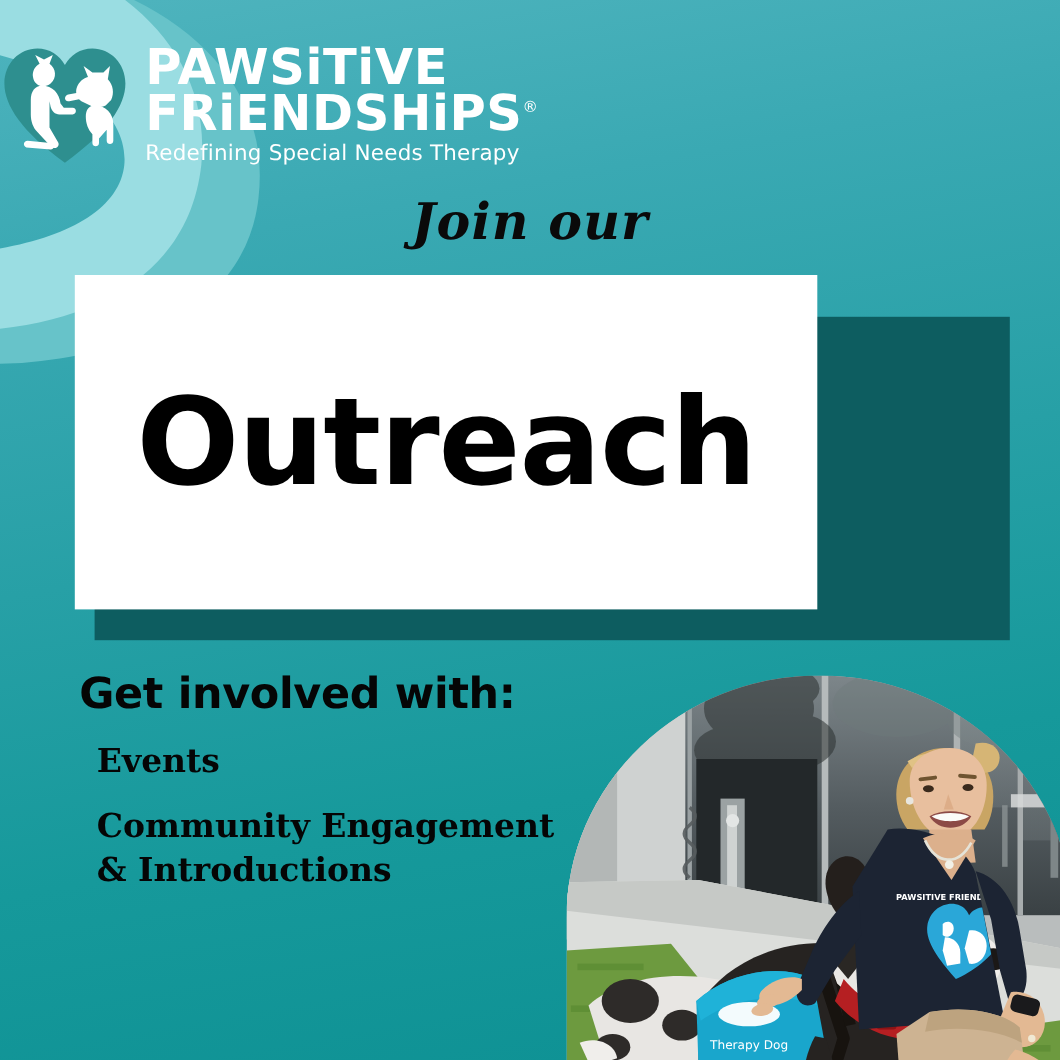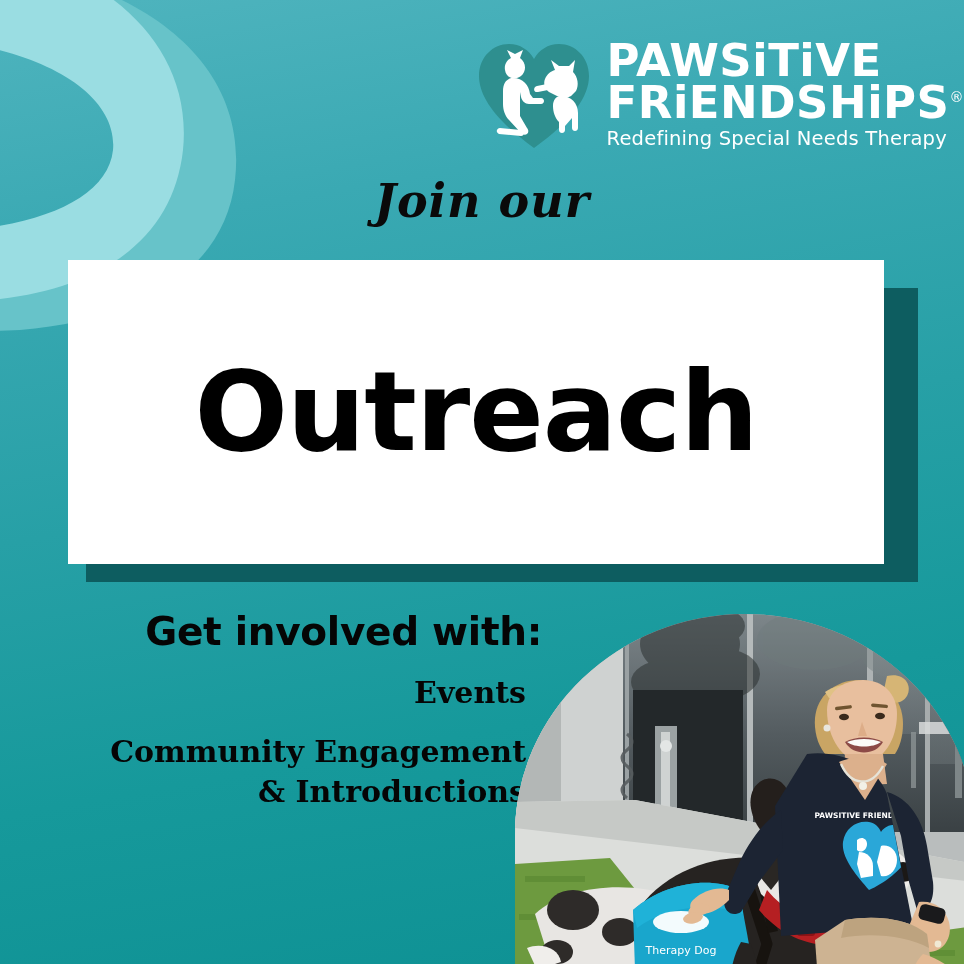--- a/index.html
+++ b/index.html
@@ -23,21 +23,21 @@
     top: 0; left: 0;
     width: 420px; height: 420px;
     pointer-events: none;
   }
 
   
   .logo {
     position: absolute;
     top: 36px; left: 0; right: 0;
     display: flex;
-    justify-content: flex-end;
+    justify-content: flex-start;
     align-items: center;
     gap: 14px;
   }
   .logo-mark { width: 118px; height: 118px; flex: none; }
   .logo-type { display: flex; flex-direction: column; align-items: flex-start; }
   .logo-word1, .logo-word2 {
     color: #ffffff;
     font-family: "DejaVu Sans", sans-serif;
     font-weight: bold;
     letter-spacing: 0.5px;
@@ -77,22 +77,22 @@
 
   
   .card-shadow {
     position: absolute;
     left: 86px; top: 288px;
     width: 832px; height: 294px;
     background: #0d5d60;
   }
   .card {
     position: absolute;
-    left: 68px; top: 260px;
-    width: 816px; height: 304px;
+    left: 68px; top: 250px;
+    width: 675px; height: 304px;
     background: #ffffff;
     display: flex;
     flex-direction: column;
     align-items: center;
     justify-content: center;
   }
   .headline-line {
     color: #000000;
     font-family: "DejaVu Sans", sans-serif;
     font-weight: bold;
@@ -101,21 +101,20 @@
     letter-spacing: -1px;
     text-align: center;
     white-space: nowrap;
   }
 
   
   .involved {
     position: absolute;
     left: 72px; top: 612px;
     width: 470px;
-    text-align: right;
   }
   .involved-title {
     color: #050505;
     font-family: "DejaVu Sans", sans-serif;
     font-weight: bold;
     font-size: 39px;
     letter-spacing: -0.3px;
     line-height: 1;
     margin-bottom: 22px;
   }

